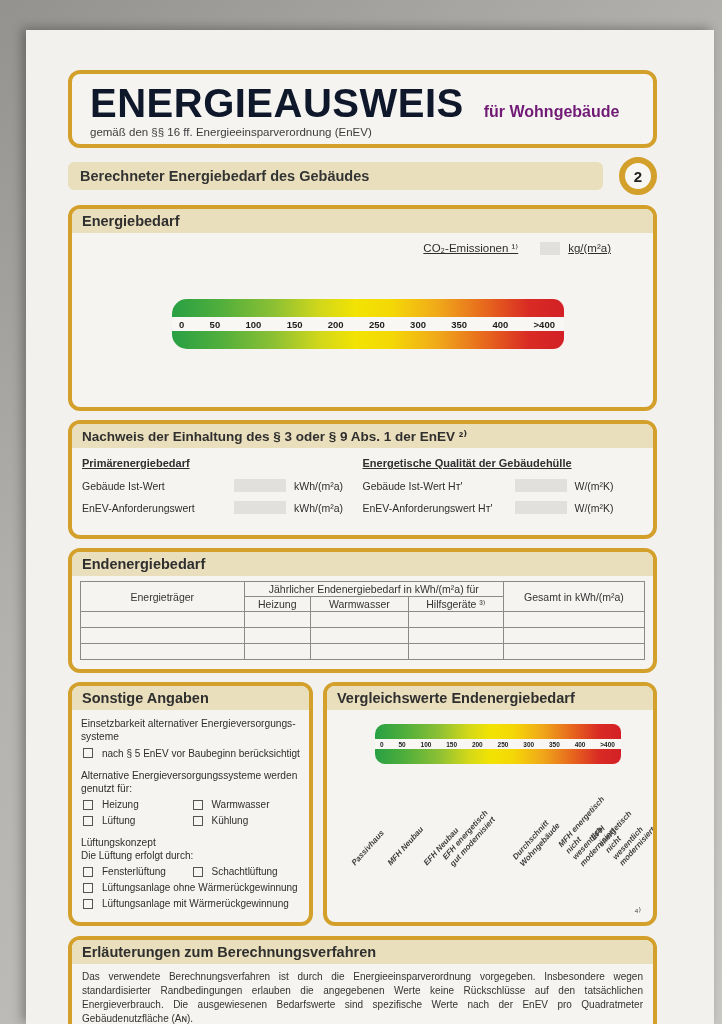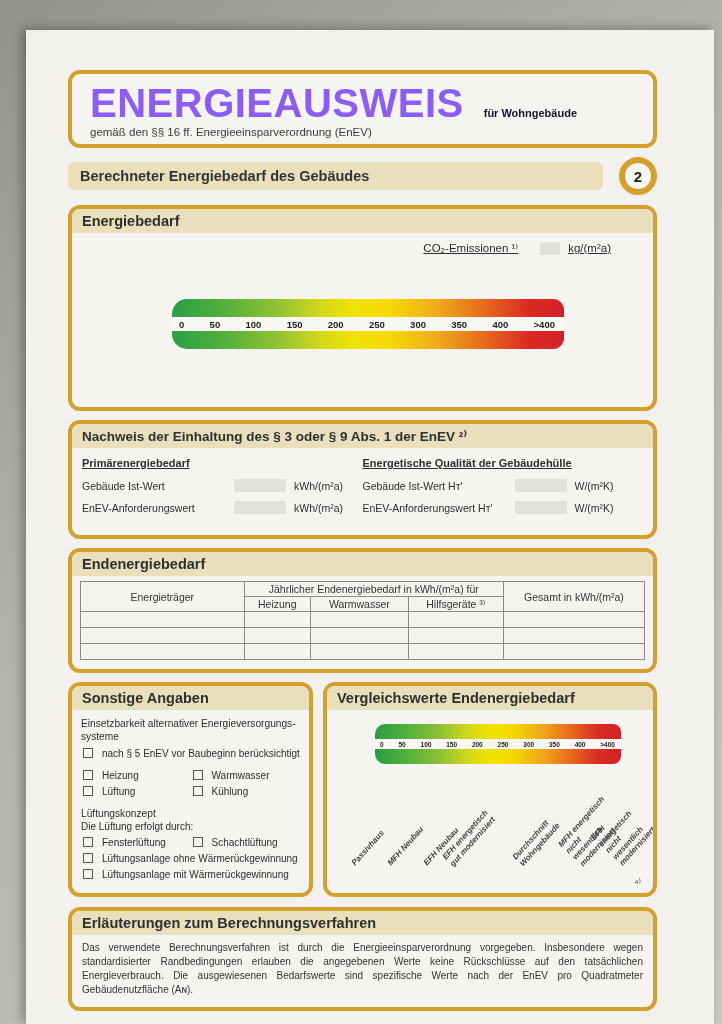--- a/index.html
+++ b/index.html
@@ -13,22 +13,22 @@
     background:#f2f1ee;box-shadow:-4px -2px 10px rgba(0,0,0,.30);
   }
   .content{position:relative;margin:40px 57px 0 42px;}
   .gbox{
     border:4px solid #d4a02c;border-radius:12px;background:#f5f4f1;
     overflow:hidden;
   }
   
   .header-box{padding:8px 16px 6px 18px;}
   .title-row{display:flex;align-items:baseline;}
-  .main-title{font-size:40px;font-weight:bold;letter-spacing:.5px;color:#8b5cf6;line-height:1.05;}
-  .title-sub{font-size:11px;font-weight:bold;margin-left:20px;color:#0f172a;}
+  .main-title{font-size:40px;font-weight:bold;letter-spacing:.5px;color:#0f172a;line-height:1.05;}
+  .title-sub{font-size:16px;font-weight:bold;margin-left:20px;color:#701a75;}
   .regulation{font-size:11.5px;color:#3c3c3c;margin-top:2px;}
   
   .banner-row{display:flex;align-items:center;margin:9px 0 10px 0;}
   .banner-band{
     flex:1;background:#e9dfbc;border-radius:6px;padding:6px 12px;
     font-weight:bold;font-size:14.5px;color:#333;margin-right:16px;
   }
   .page-circle{
     width:26px;height:26px;border-radius:50%;border:6px solid #d4a02c;
     background:#f7f6f3;display:flex;align-items:center;justify-content:center;
@@ -212,20 +212,22 @@
         <div class="sonst-body">
           <div class="blk">
             <div class="sub-bold">Einsetzbarkeit alternativer Energieversorgungs-
 systeme</div>
             <div class="chk-row">
               <span class="chk"></span>
               <span>nach § 5 EnEV vor Baubeginn berücksichtigt</span>
             </div>
           </div>
           <div class="blk">
+            <div class="sub-bold">Alternative Energieversorgungssysteme werden
+genutzt für:</div>
             <div class="chk-row">
               <span class="chk-half">
                 <span class="chk"></span>
                 <span>Heizung</span>
               </span>
               <span class="chk-half">
                 <span class="chk"></span>
                 <span>Warmwasser</span>
               </span>
             </div>

